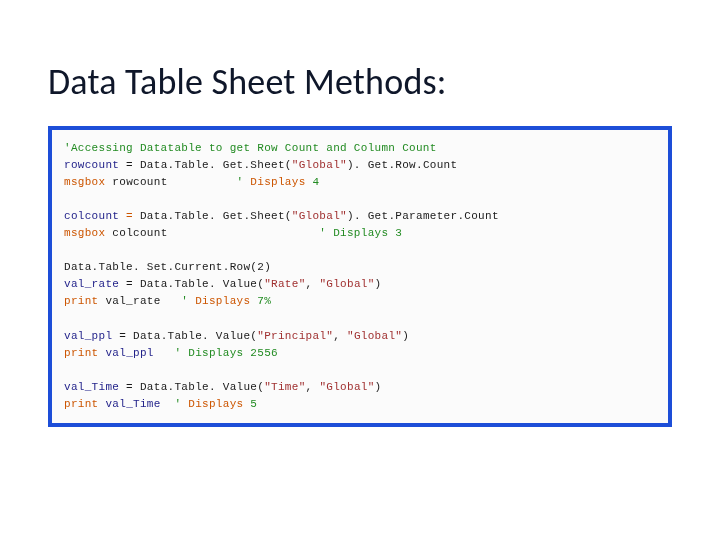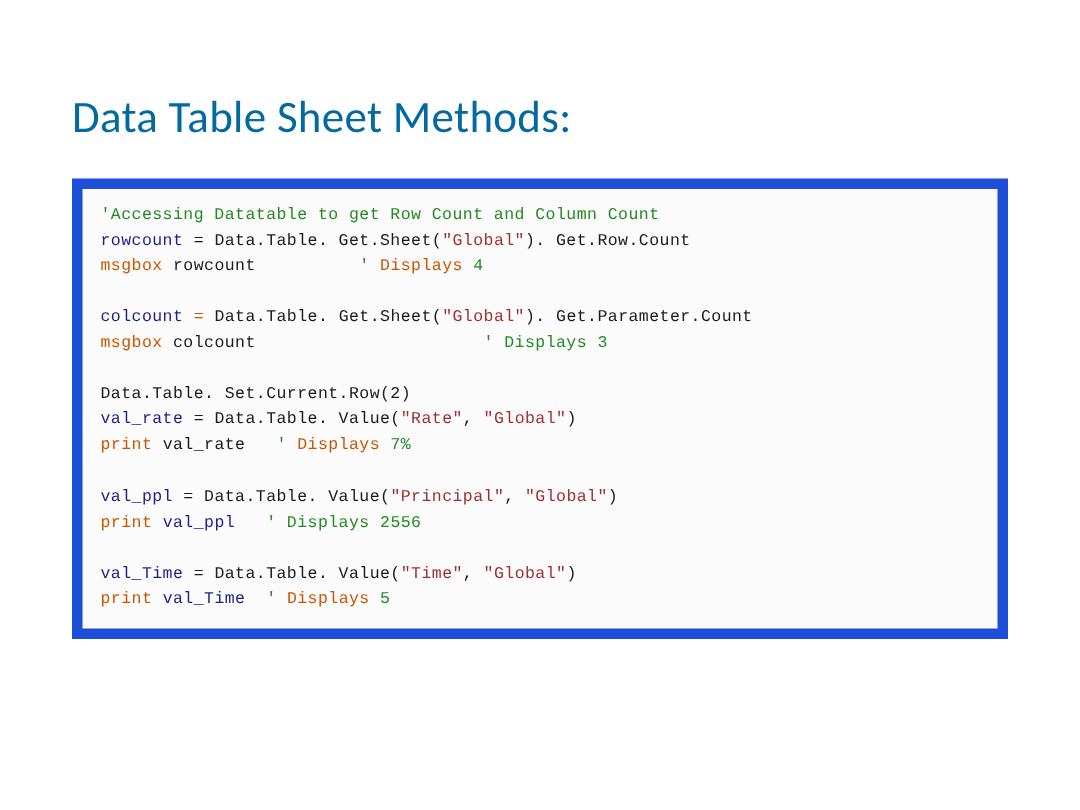--- a/index.html
+++ b/index.html
@@ -12,28 +12,28 @@
     overflow: hidden;
   }
   .slide {
     position: relative;
     width: 720px;
     height: 540px;
     box-sizing: border-box;
     padding: 60px 48px 0 48px;
   }
   .title {
-    font-size: 30px;
+    font-size: 36px;
     font-weight: 400;
-    color: #0369a1;
+    color: #0f172a;
     margin: 0 0 22px 0;
     letter-spacing: 0.2px;
   }
   .code-box {
-    border: 7px solid #1d4ed8;
+    border: 4px solid #1d4ed8;
     background: #fbfbfb;
     padding: 10px 12px 10px 12px;
     font-family: "Courier New", Courier, monospace;
     font-size: 11px;
     line-height: 1.55;
     color: #1a1a1a;
     white-space: pre;
     letter-spacing: 0.3px;
   }
   .t-comment { color: #228b22; }

